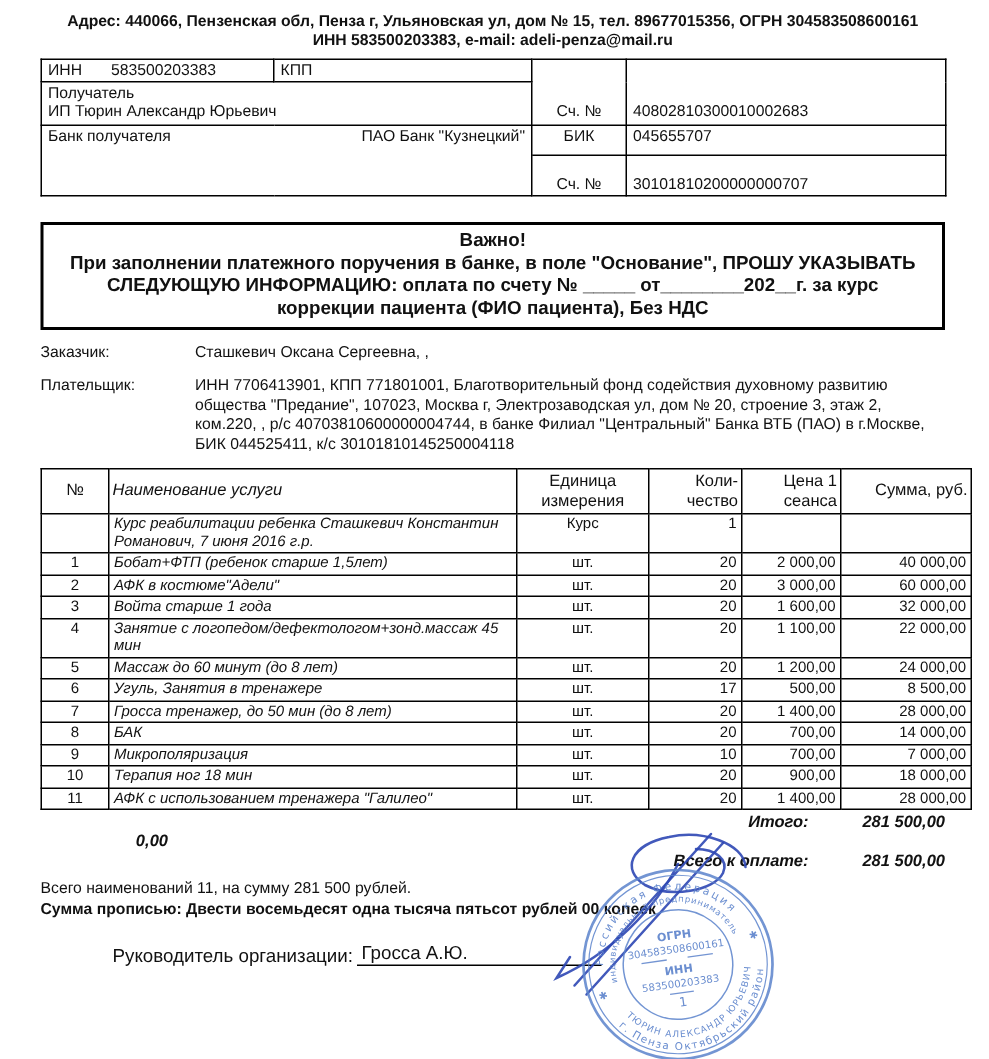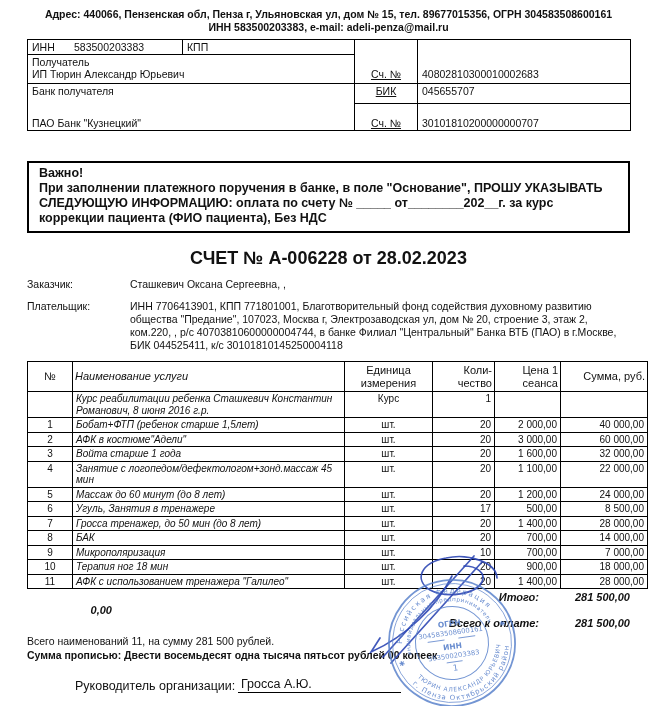--- a/index.html
+++ b/index.html
@@ -20,34 +20,34 @@
 
   
   .doc-header{text-align:center;font-weight:bold;font-size:10.5px;line-height:13px;}
 
   
   table{border-collapse:collapse;}
   .bank{table-layout:fixed;width:603px;margin-top:5px;font-size:10.5px;}
   .bank td{border:1px solid #000;padding:1px 4px;vertical-align:top;line-height:12px;}
   .bank .col-a{width:155px;}
   .bank .col-b{width:172px;}
-  .bank .col-c{width:63px;text-align:center;text-decoration:underline;}
+  .bank .col-c{width:63px;text-align:center;}
   .bank .col-d{width:213px;}
   .bank .tall{vertical-align:bottom;padding-bottom:3px;}
   .bank .r1 td{height:14px;}
   .bank .r2 td{height:29px;}
   .bank .r3 td{height:14px;}
   .bank .r4 td{height:20px;vertical-align:bottom;}
   .bank .inn-lbl{display:inline-block;width:42px;}
-  .bank .bank-cell{height:100%;display:flex;flex-direction:column;justify-content:space-between;min-height:44px;}
+  .bank .bank-cell{height:100%;display:flex;flex-direction:row;justify-content:space-between;min-height:44px;}
 
   
   .notice{
-    margin-top:30px;border:2px solid #000;
-    padding:3px 10px 5px 10px;
+    margin-top:17px;border:2px solid #000;
+    padding:3px 10px 5px 10px;text-align:center;
     font-weight:bold;font-size:12.5px;line-height:15px;
   }
   .notice .notice-title{font-size:12.5px;}
 
   
   .invoice-title{margin-top:15px;text-align:center;font-weight:bold;font-size:18px;}
 
   
   .party{display:flex;margin-top:9px;font-size:10.5px;line-height:13px;}
   .party .plabel{width:103px;flex:none;}
@@ -132,21 +132,20 @@
       <td class="col-d">30101810200000000707</td>
     </tr>
   </tbody>
     </table>
 
   <div class="notice">
     <div class="notice-title">Важно!</div>
     <div>При заполнении платежного поручения в банке, в поле "Основание", ПРОШУ УКАЗЫВАТЬ СЛЕДУЮЩУЮ ИНФОРМАЦИЮ: оплата по счету № _____ от________202__г. за курс коррекции пациента (ФИО пациента), Без НДС</div>
   </div>
 
-  <div class="invoice-title">СЧЕТ № А-006228 от 28.02.2023</div>
 
   <div class="party">
     <div class="plabel">Заказчик:</div>
     <div class="pvalue">Сташкевич Оксана Сергеевна, ,</div>
   </div>
   <div class="party">
     <div class="plabel">Плательщик:</div>
     <div class="pvalue">ИНН 7706413901, КПП 771801001, Благотворительный фонд содействия духовному развитию общества "Предание", 107023, Москва г, Электрозаводская ул, дом № 20, строение 3, этаж 2, ком.220, , р/с 40703810600000004744, в банке Филиал "Центральный" Банка ВТБ (ПАО) в г.Москве, БИК 044525411, к/с 30101810145250004118</div>
   </div>
 
@@ -158,21 +157,21 @@
       <th class="c-unit">Единица
 измерения</th>
       <th class="c-qty">Коли-
 чество</th>
       <th class="c-price">Цена 1
 сеанса</th>
       <th class="c-sum">Сумма, руб.</th>
     </tr>
     <tr class="row0">
       <td class="c-num"></td>
-      <td class="c-name">Курс реабилитации ребенка Сташкевич Константин Романович, 8 июня 2016 г.р.</td>
+      <td class="c-name">Курс реабилитации ребенка Сташкевич Константин Романович, 7 июня 2016 г.р.</td>
       <td class="c-unit">Курс</td>
       <td class="c-qty">1</td>
       <td class="c-price"></td>
       <td class="c-sum"></td>
     </tr>
     <tr>
       <td class="c-num">1</td>
       <td class="c-name">Бобат+ФТП (ребенок старше 1,5лет)</td>
       <td class="c-unit">шт.</td>
       <td class="c-qty">20</td>

